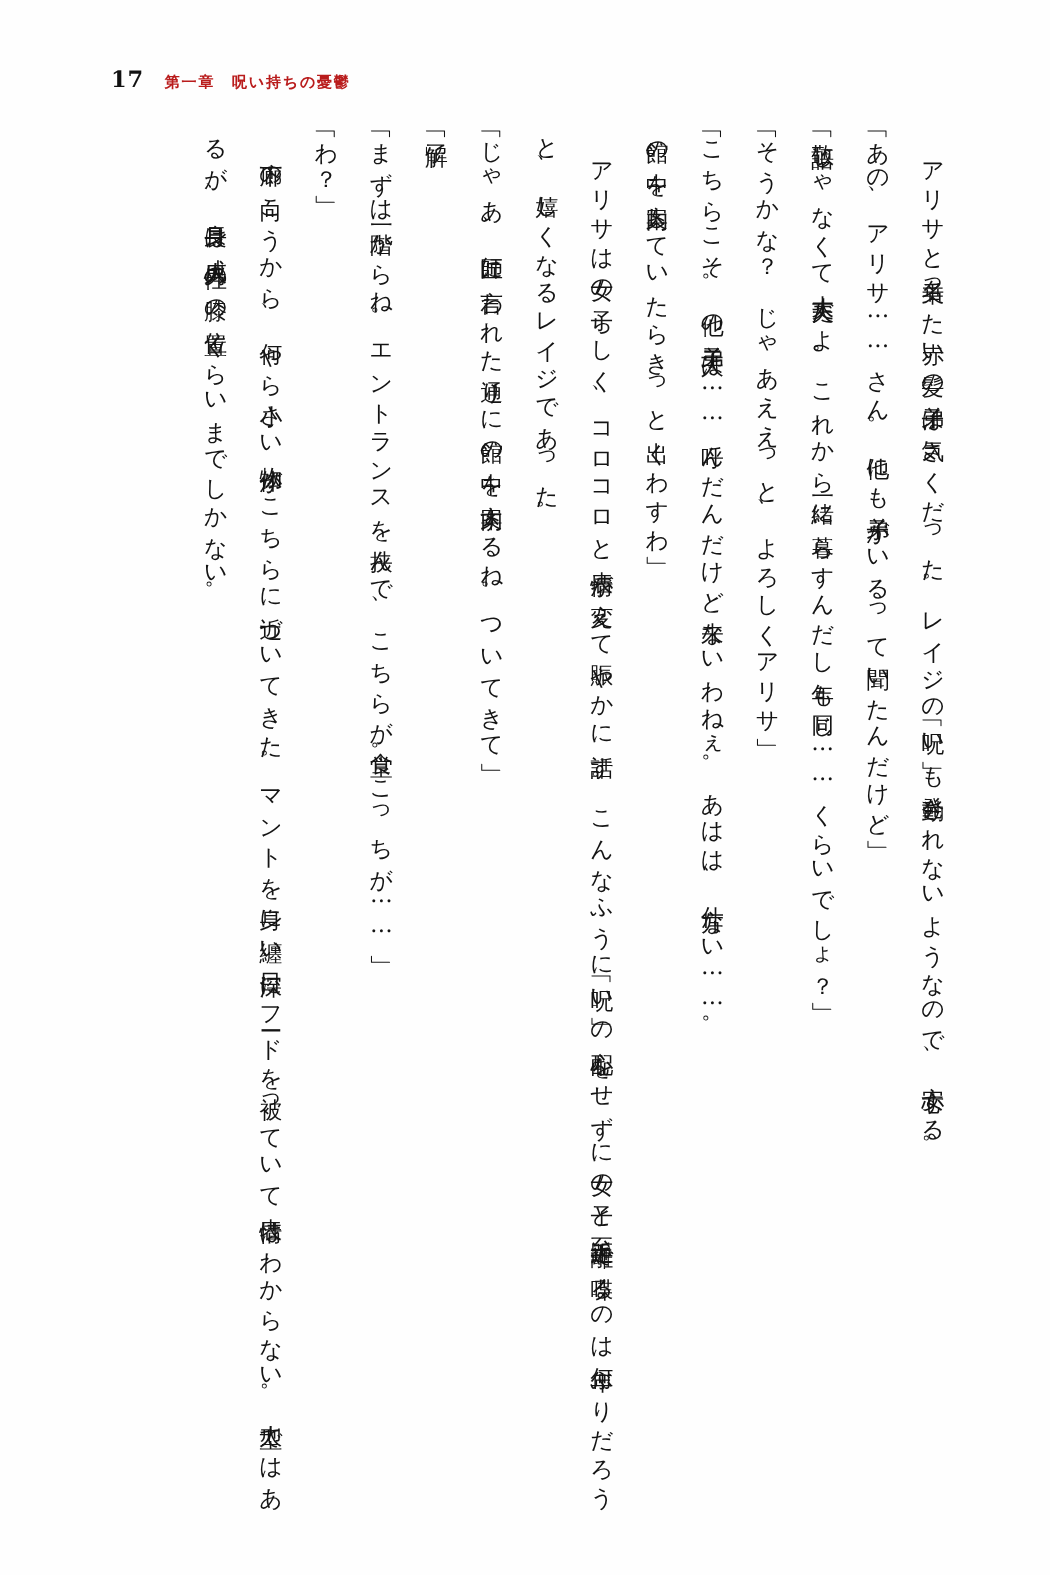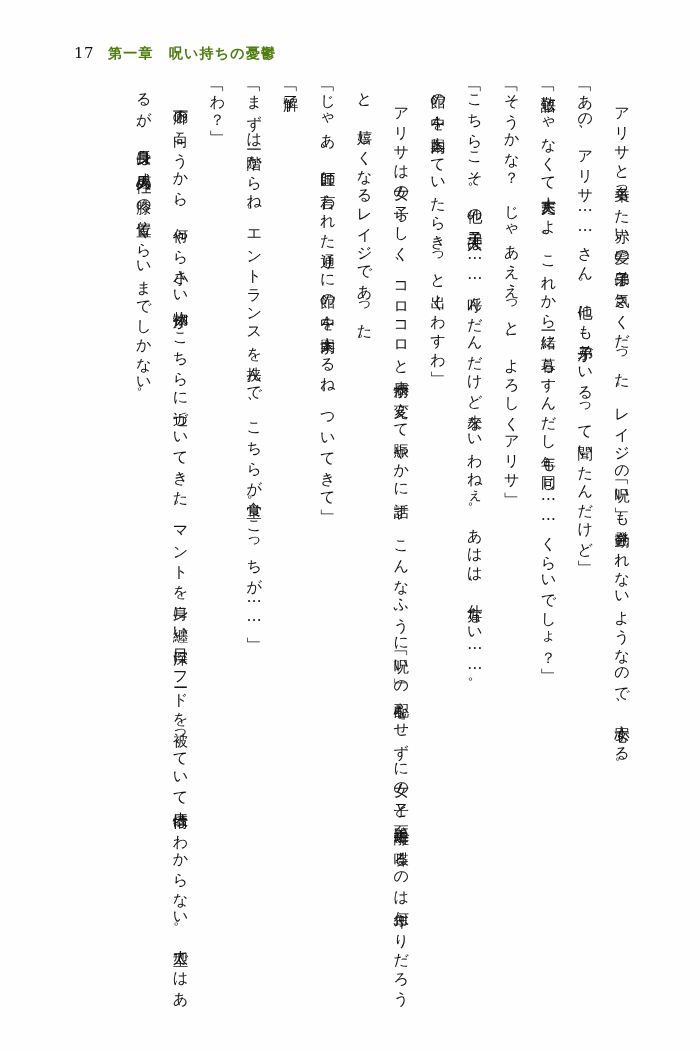--- a/index.html
+++ b/index.html
@@ -26,29 +26,29 @@
     position: absolute;
     top: 44px;
     left: 74px;
     display: flex;
     align-items: baseline;
     gap: 14px;
     font-family: "DejaVu Serif", serif;
   }
   .folio {
     font-size: 15px;
-    font-weight: normal;
+    font-weight: bold;
     letter-spacing: 0.5px;
     color: #111;
   }
   .chapter-title {
-    font-size: 14px;
+    font-size: 10px;
     font-weight: bold;
     letter-spacing: 1.2px;
-    color: #4d7c0f;
+    color: #b91c1c;
   }
   
   .body-area {
     position: absolute;
     top: 82px;
     left: 62px;
     width: 578px;
     height: 930px;
   }
   .vtext {

